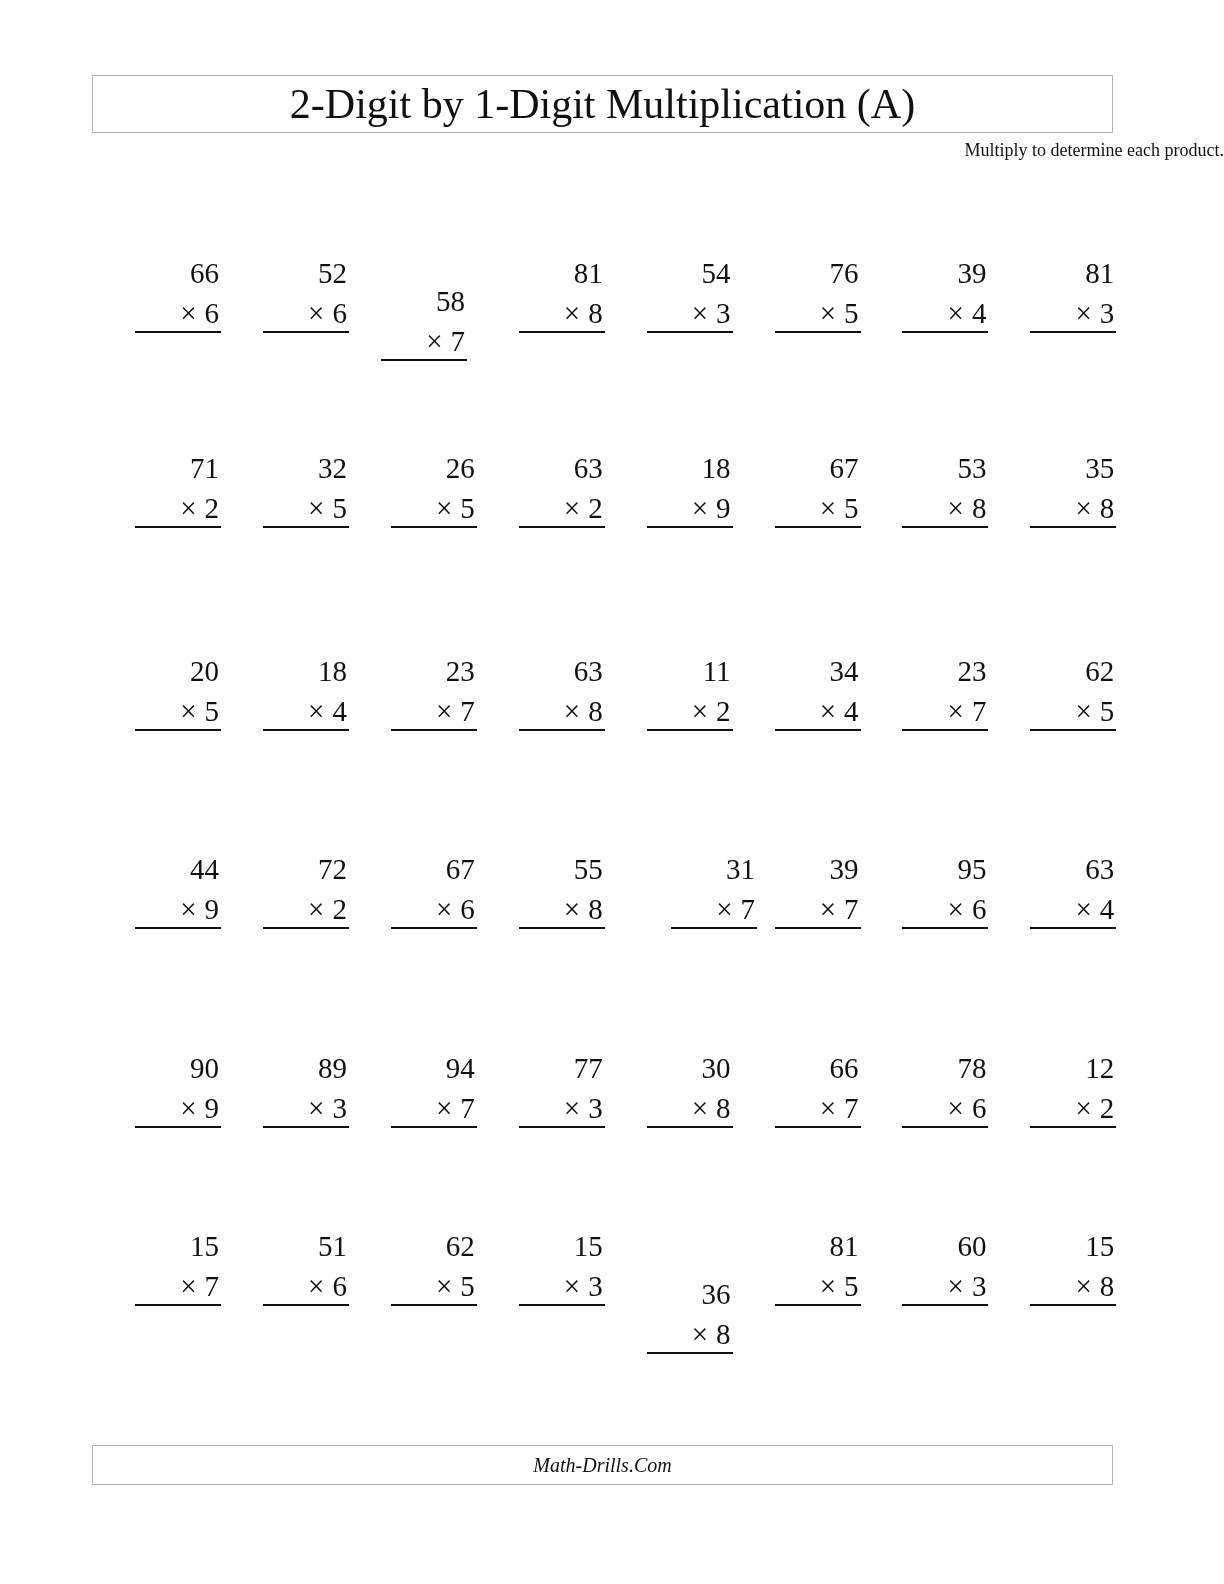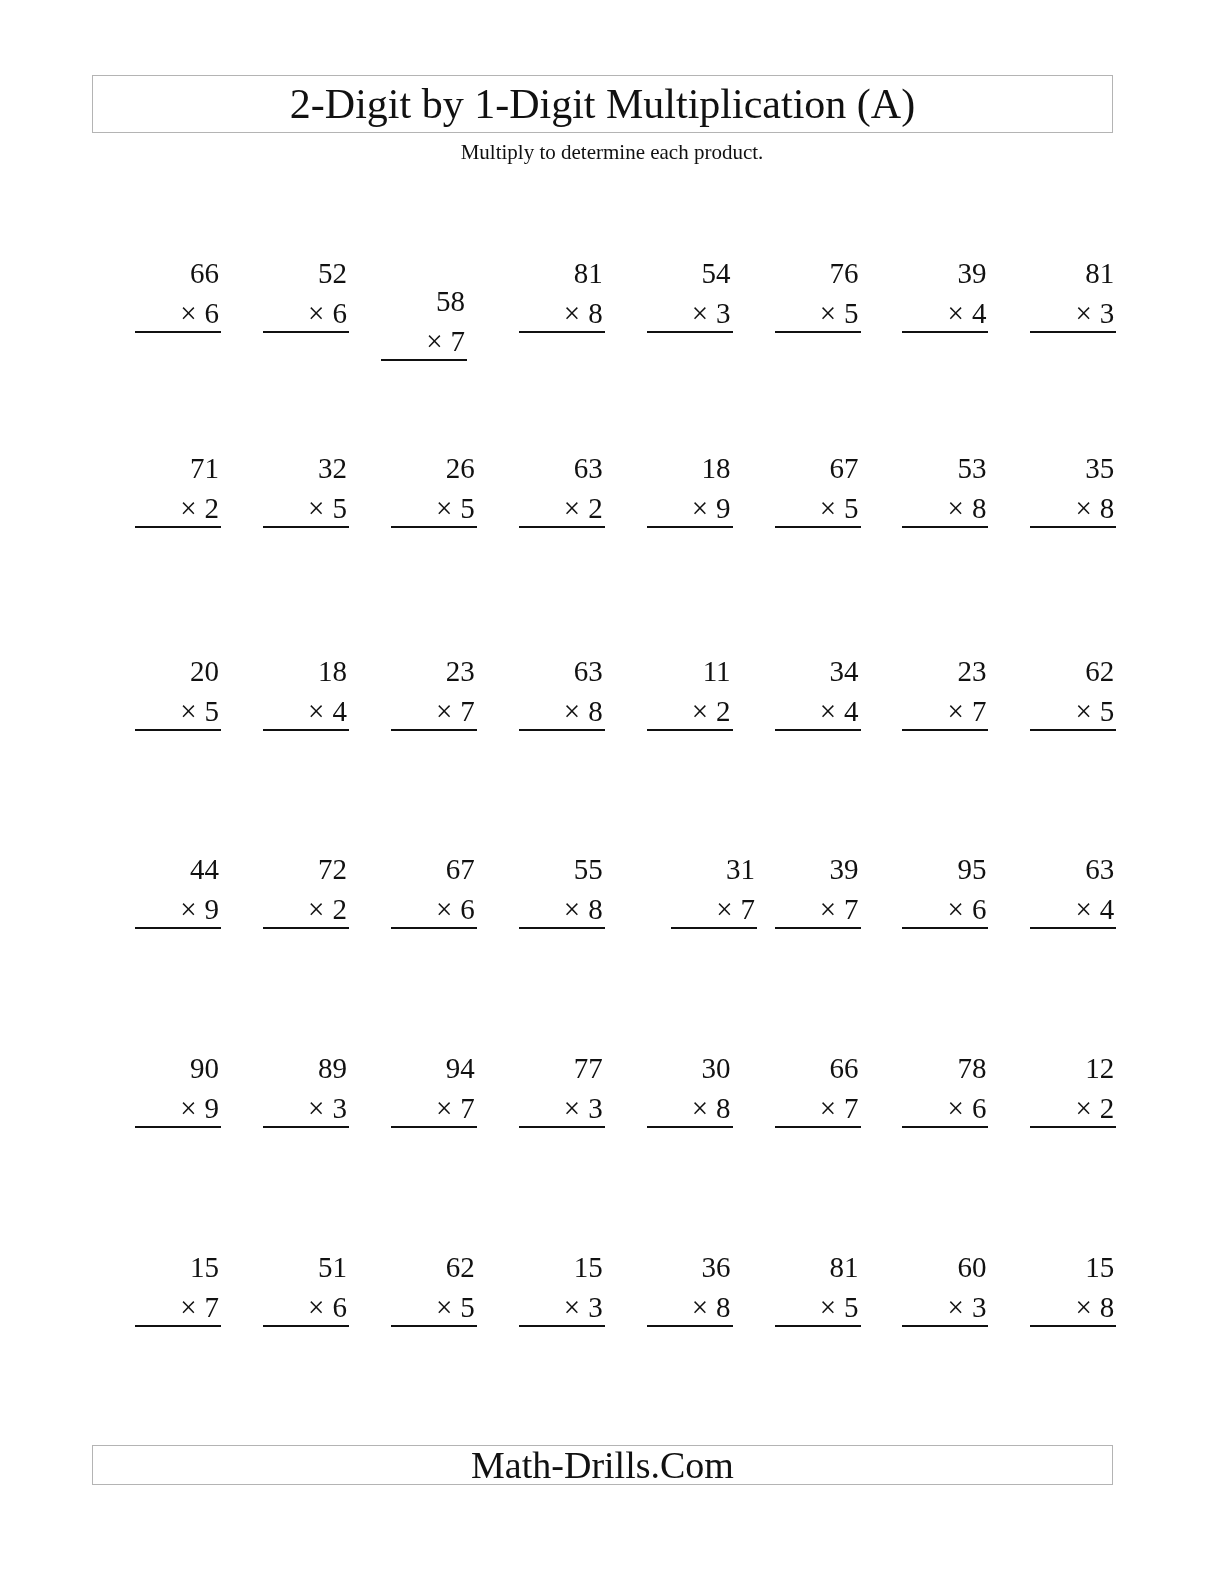--- a/index.html
+++ b/index.html
@@ -32,22 +32,22 @@
       line-height: 1;
       letter-spacing: 0px;
       font-family: "Liberation Serif", "DejaVu Serif", serif;
       white-space: nowrap;
     }
     .subtitle {
       position: absolute;
       left: 0;
       right: 0;
       top: 140px;
-      text-align: center;
-      font-size: 21px;
+      text-align: right;
+      font-size: 18px;
       font-family: "Liberation Serif", "DejaVu Serif", serif;
     }
     .grid {
       position: absolute;
       left: 135px;
       top: 256px;
       width: 980px;
     }
     .row {
       position: absolute;
@@ -86,23 +86,24 @@
       top: 1445px;
       width: 1021px;
       height: 40px;
       border: 1px solid #b4b4b4;
       box-sizing: border-box;
       display: flex;
       align-items: center;
       justify-content: center;
     }
     .footer-text {
-      font-size: 38px;
+      font-size: 20px;
       font-family: "Liberation Serif", "DejaVu Serif", serif;
       line-height: 1;
+      font-style: italic;
     }
   </style>
 </head>
 <body>
 
 <div class="title-box">
   <span class="title">2-Digit by 1-Digit Multiplication (A)</span>
 </div>
 <div class="subtitle">Multiply to determine each product.</div>
 
@@ -310,42 +311,42 @@
         <div class="top-num">78</div>
         <div class="bottom-num"><span class="times">×</span><span>6</span></div>
         <div class="answer-line"></div>
       </div>
       <div class="problem" style="left: 895.3px;">
         <div class="top-num">12</div>
         <div class="bottom-num"><span class="times">×</span><span>2</span></div>
         <div class="answer-line"></div>
       </div>
     </div>
-    <div class="row" style="top: 994px; text-decoration: underline;">
+    <div class="row" style="top: 973px; text-decoration: underline;">
       <div class="problem" style="left: 0px;">
         <div class="top-num">15</div>
         <div class="bottom-num"><span class="times">×</span><span>7</span></div>
         <div class="answer-line"></div>
       </div>
       <div class="problem" style="left: 127.9px;">
         <div class="top-num">51</div>
         <div class="bottom-num"><span class="times">×</span><span>6</span></div>
         <div class="answer-line"></div>
       </div>
       <div class="problem" style="left: 255.8px;">
         <div class="top-num">62</div>
         <div class="bottom-num"><span class="times">×</span><span>5</span></div>
         <div class="answer-line"></div>
       </div>
       <div class="problem" style="left: 383.7px;">
         <div class="top-num">15</div>
         <div class="bottom-num"><span class="times">×</span><span>3</span></div>
         <div class="answer-line"></div>
       </div>
-      <div class="problem" style="left: 511.6px;">
+      <div class="problem" style="left: 511.6px; margin-top: 48px;">
         <div class="top-num">36</div>
         <div class="bottom-num"><span class="times">×</span><span>8</span></div>
         <div class="answer-line"></div>
       </div>
       <div class="problem" style="left: 639.5px;">
         <div class="top-num">81</div>
         <div class="bottom-num"><span class="times">×</span><span>5</span></div>
         <div class="answer-line"></div>
       </div>
       <div class="problem" style="left: 767.4px;">

